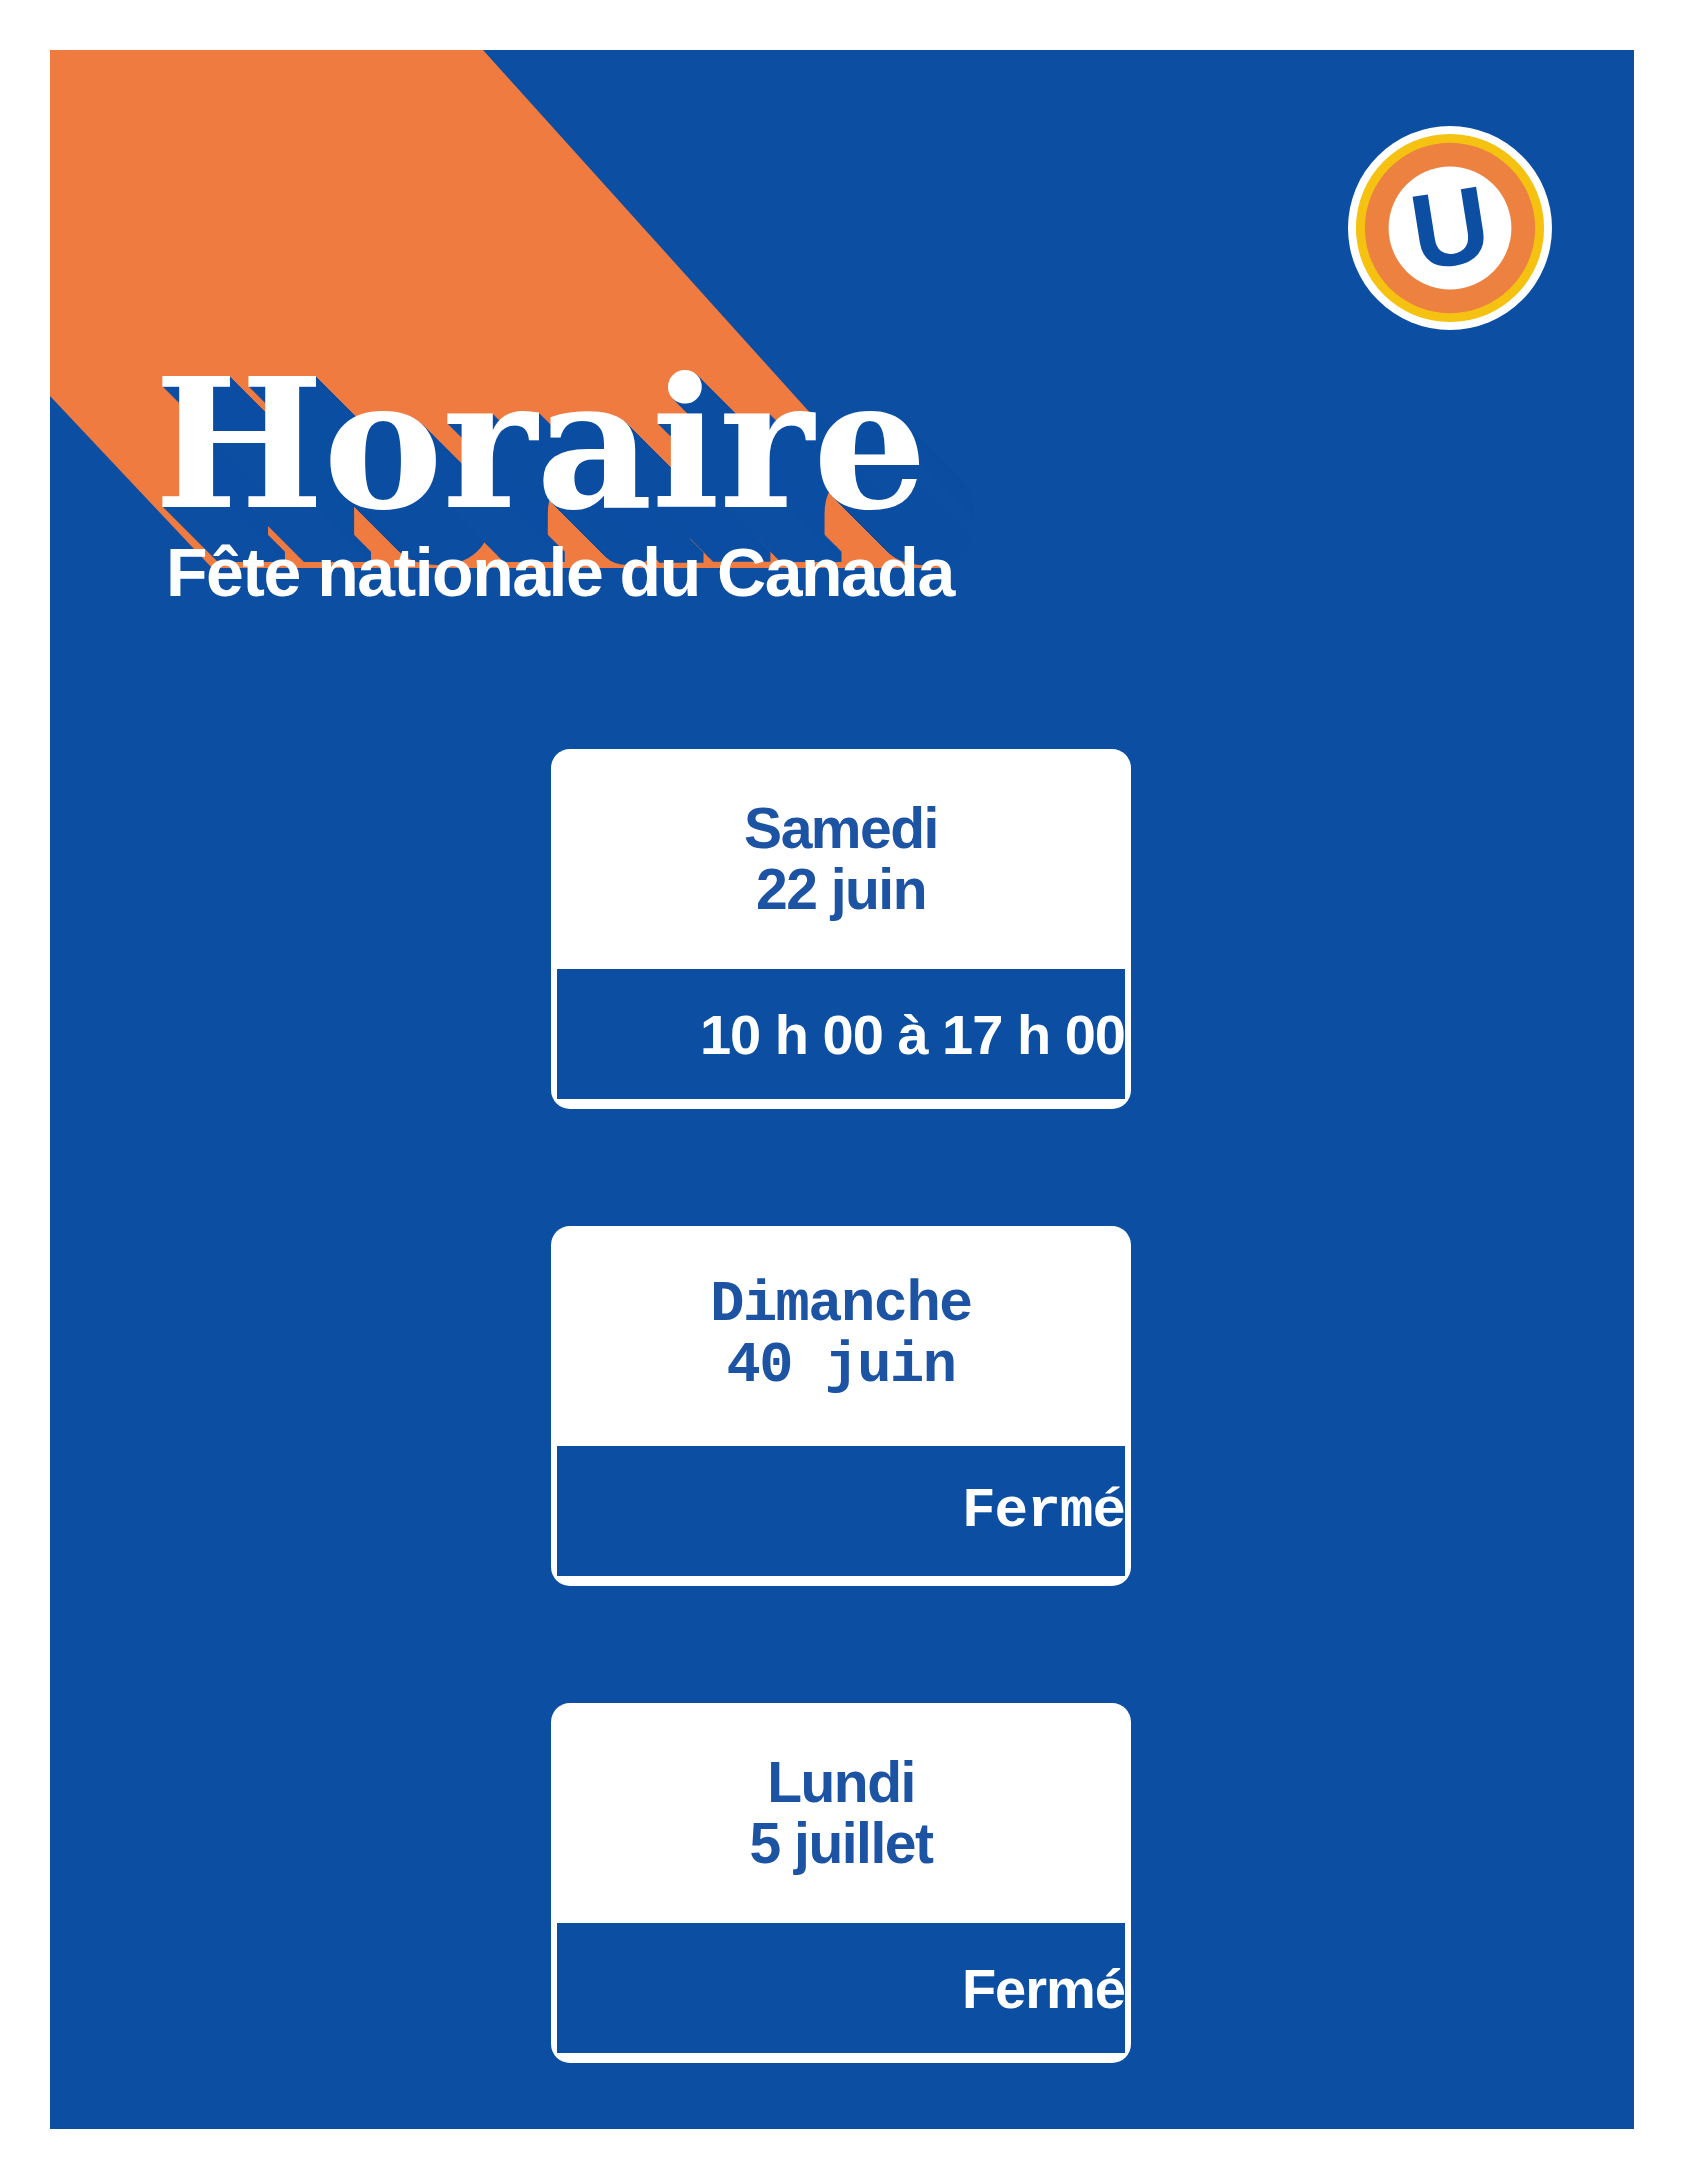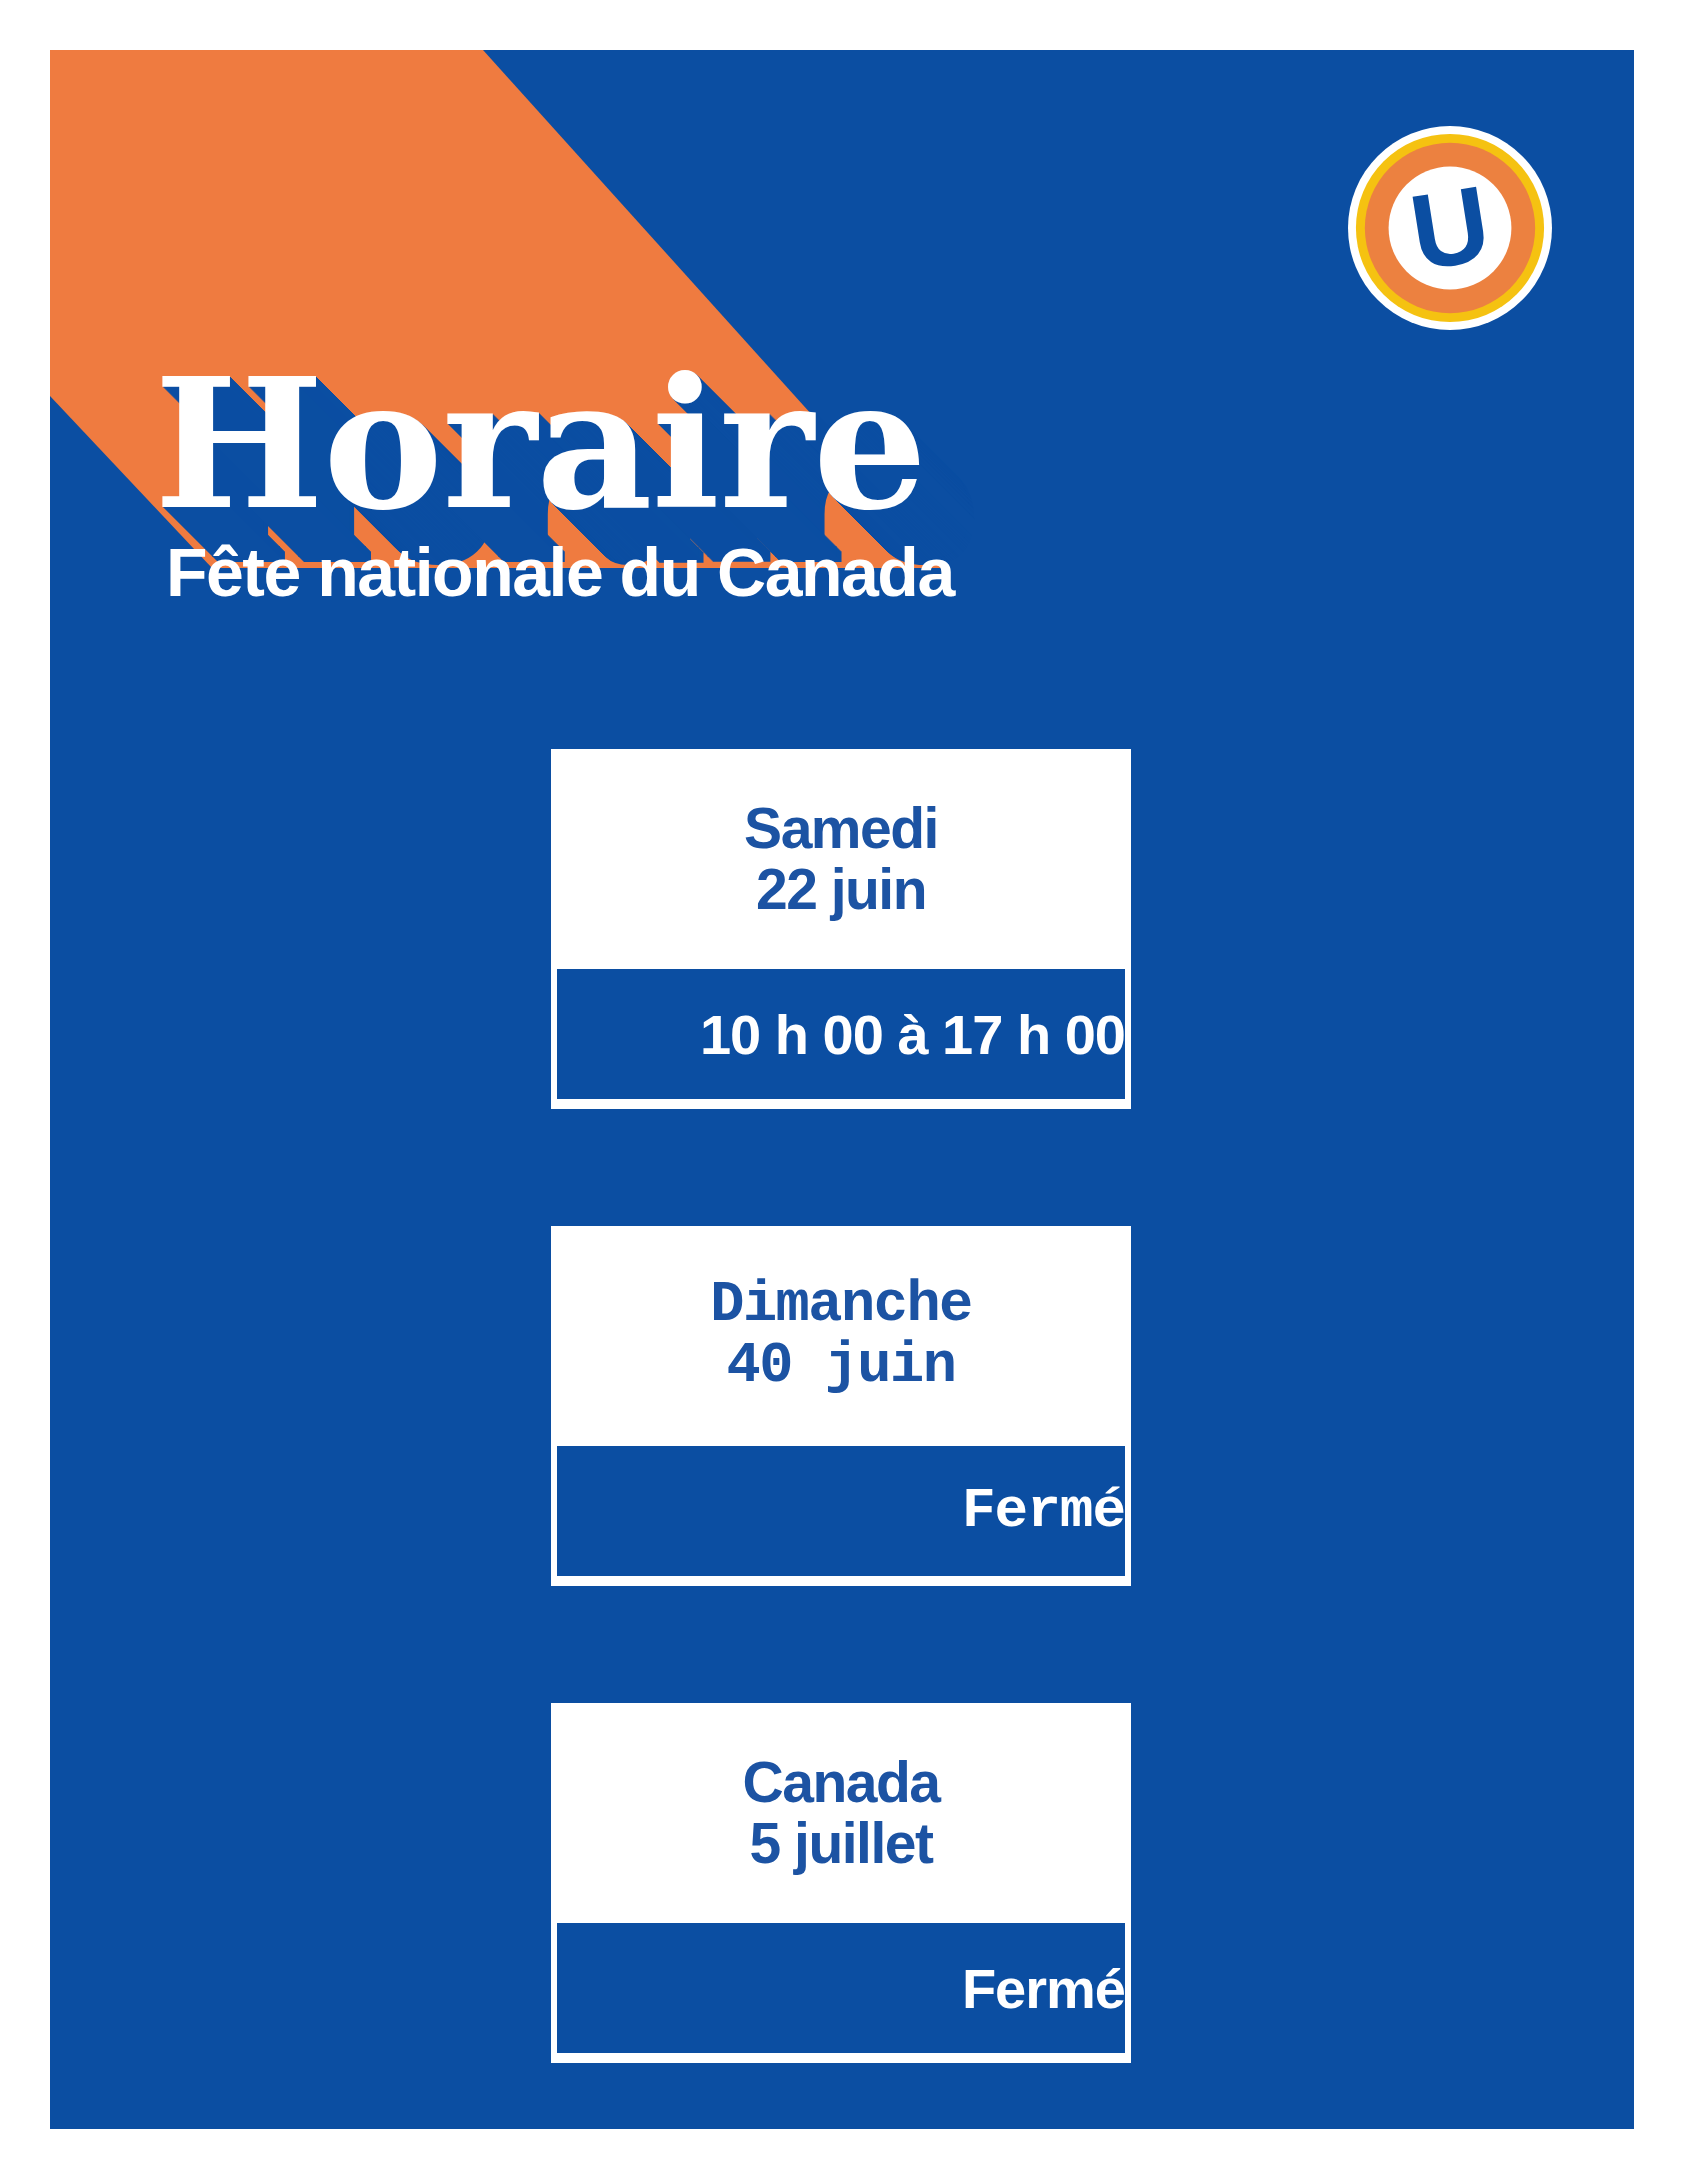--- a/index.html
+++ b/index.html
@@ -58,20 +58,21 @@
     z-index:4;
   }
   .cards{position:absolute;left:0;top:0;width:1683px;height:2178px;z-index:4;}
   .card{
     position:absolute;
     left:551px;width:580px;height:360px;
     background:var(--white);
     display:flex;flex-direction:column;
     box-sizing:border-box;
     padding:0 6px 10px 6px;
+    border-radius:19px;
   }
   .card-1{top:749px;}
   .card-2{top:1226px;font-family:Liberation Mono, monospace;}
   .card-3{top:1703px;}
   .card .day-area{
     height:220px;
     display:flex;flex-direction:column;
     align-items:center;justify-content:center;
     color:var(--card-text);
     font-size:57px;font-weight:bold;
@@ -127,21 +128,21 @@
         <span>Dimanche</span>
         <span>40 juin</span>
       </div>
       <div class="hours-box">
         <span>Fermé</span>
       </div>
     </div>
 
     <div class="card card-3">
       <div class="day-area">
-        <span>Canada</span>
+        <span>Lundi</span>
         <span>5 juillet</span>
       </div>
       <div class="hours-box">
         <span>Fermé</span>
       </div>
     </div>
 
   </div>
 </div>
 

